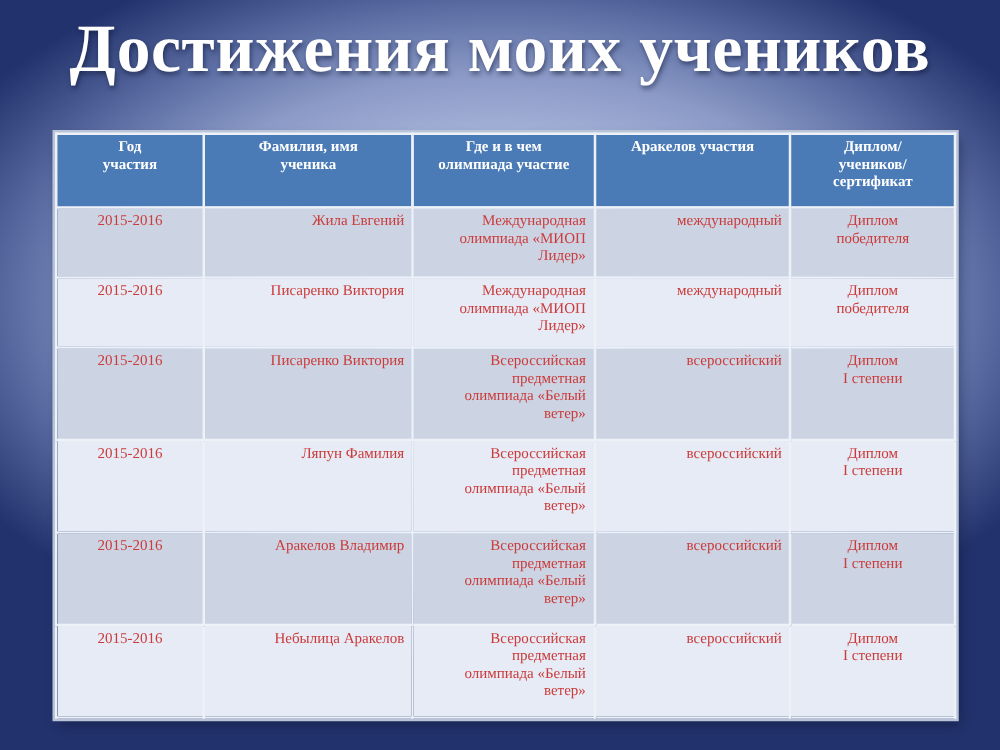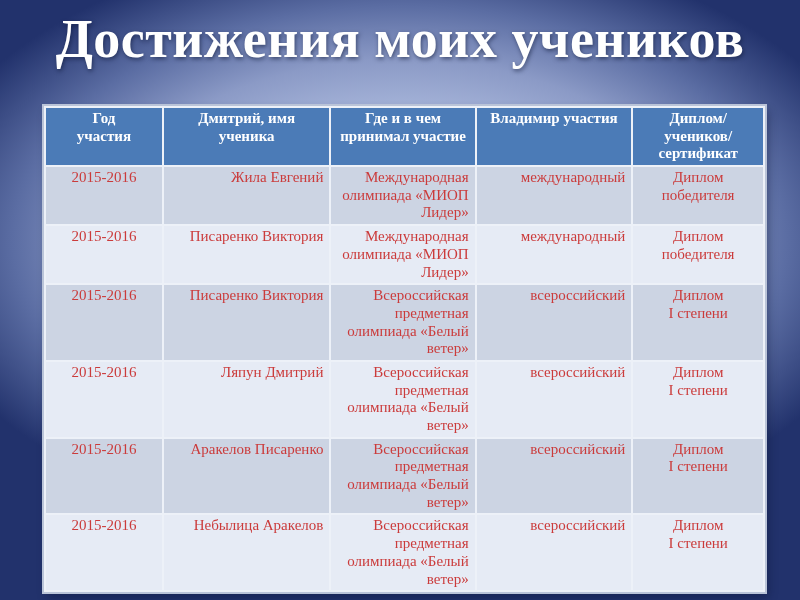--- a/index.html
+++ b/index.html
@@ -50,21 +50,21 @@
   col.c0 { width: 16.4%; }
   col.c1 { width: 23.3%; }
   col.c2 { width: 20.2%; }
   col.c3 { width: 21.8%; }
   col.c4 { width: 18.3%; }
   .ach-table th, .ach-table td {
     border: 2px solid #edf1f8;
     padding: 2px 6px;
     vertical-align: top;
     white-space: pre-line;
-    font-size: 15px;
+    font-size: 12px;
     line-height: 1.18;
     overflow: hidden;
   }
   .ach-table thead tr { height: 59px; }
   .ach-table th {
     background: var(--header-bg, #4b7bb7);
     color: var(--header-text, #ffffff);
     font-weight: bold;
     text-align: center;
   }
@@ -91,25 +91,25 @@
         <col class="c0">
           <col class="c1">
           <col class="c2">
           <col class="c3">
           <col class="c4">
       </colgroup>
       <thead>
         <tr>
             <th class="col-0">Год
 участия</th>
-            <th class="col-1">Дмитрий, имя
+            <th class="col-1">Фамилия, имя
 ученика</th>
             <th class="col-2">Где и в чем
-принимал участие</th>
-            <th class="col-3">Владимир участия</th>
+олимпиада участие</th>
+            <th class="col-3">Аракелов участия</th>
             <th class="col-4">Диплом/
 учеников/
 сертификат</th>
           </tr>
       </thead>
       <tbody>
           <tr>
             <td class="col-0">2015-2016</td>
             <td class="col-1">Жила Евгений</td>
             <td class="col-2">Международная
@@ -135,32 +135,32 @@
             <td class="col-2">Всероссийская
 предметная
 олимпиада «Белый
 ветер»</td>
             <td class="col-3">всероссийский</td>
             <td class="col-4">Диплом
 I степени</td>
           </tr>
           <tr>
             <td class="col-0">2015-2016</td>
-            <td class="col-1">Ляпун Дмитрий</td>
+            <td class="col-1">Ляпун Фамилия</td>
             <td class="col-2">Всероссийская
 предметная
 олимпиада «Белый
 ветер»</td>
             <td class="col-3">всероссийский</td>
             <td class="col-4">Диплом
 I степени</td>
           </tr>
           <tr>
             <td class="col-0">2015-2016</td>
-            <td class="col-1">Аракелов Писаренко</td>
+            <td class="col-1">Аракелов Владимир</td>
             <td class="col-2">Всероссийская
 предметная
 олимпиада «Белый
 ветер»</td>
             <td class="col-3">всероссийский</td>
             <td class="col-4">Диплом
 I степени</td>
           </tr>
           <tr>
             <td class="col-0">2015-2016</td>

